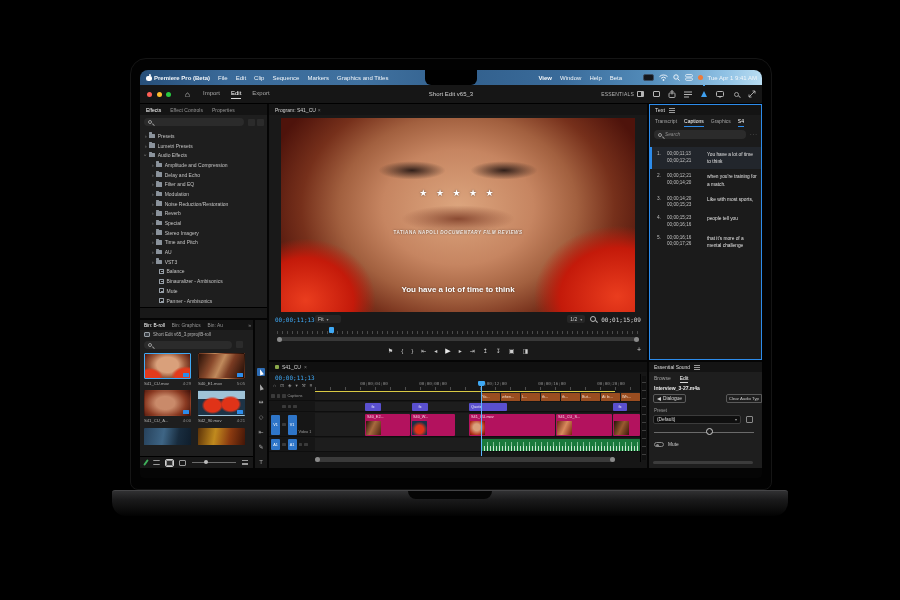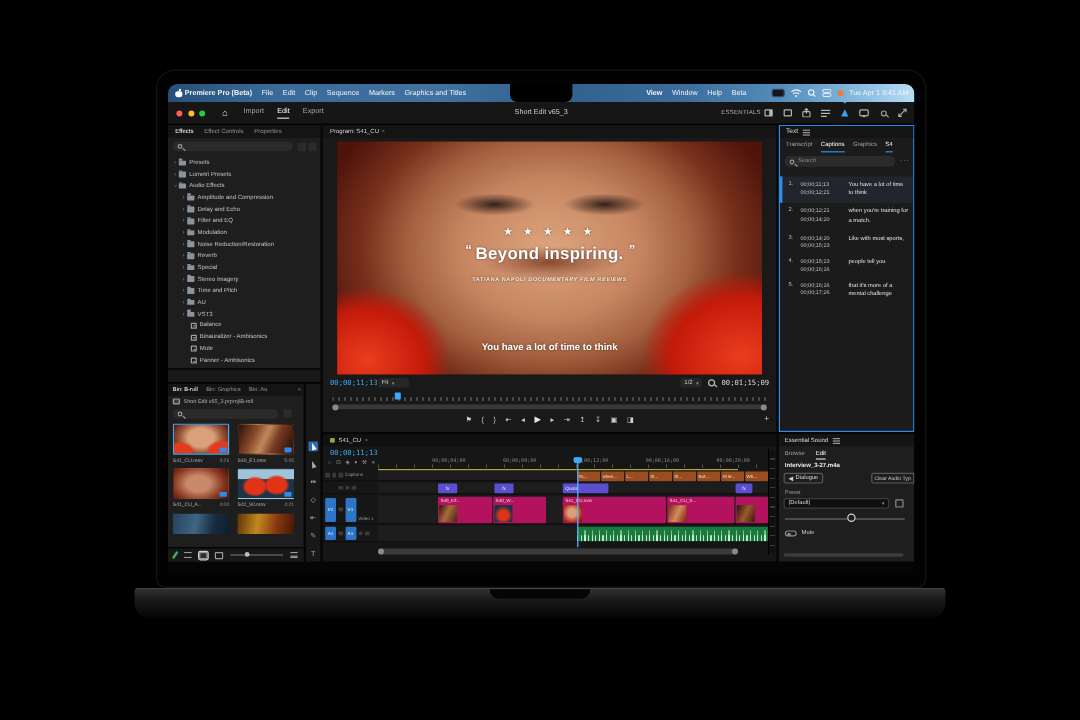--- a/index.html
+++ b/index.html
@@ -483,21 +483,20 @@
         
       </div>
     </div>
 
     <div class="a panel" id="pg-panel">
       <div class="tabstrip">
           <div><span>Program: S41_CU</span><span class="x">×</span></div>
         </div>
       <div class="a" id="video">
         <div class="vo" id="v-stars">★ ★ ★ ★ ★</div>
-        <div class="vo" id="v-quote"><span class="qm">“</span> <span>Beyond inspiring.</span> <span class="qm">”</span></div>
         <div class="vo" id="v-attr"><span>TATIANA NAPOLI</span> <i>DOCUMENTARY FILM REVIEWS</i></div>
         <div class="vo" id="v-cap">You have a lot of time to think</div>
       </div>
       <div class="a mono" id="pg-tc">00;00;11;13</div>
       <div class="a dd" id="pg-fit">
           <span>Fit</span>
           <span class="car">▾</span>
         </div>
       <div class="a" id="pg-right">
         <div class="dd">

